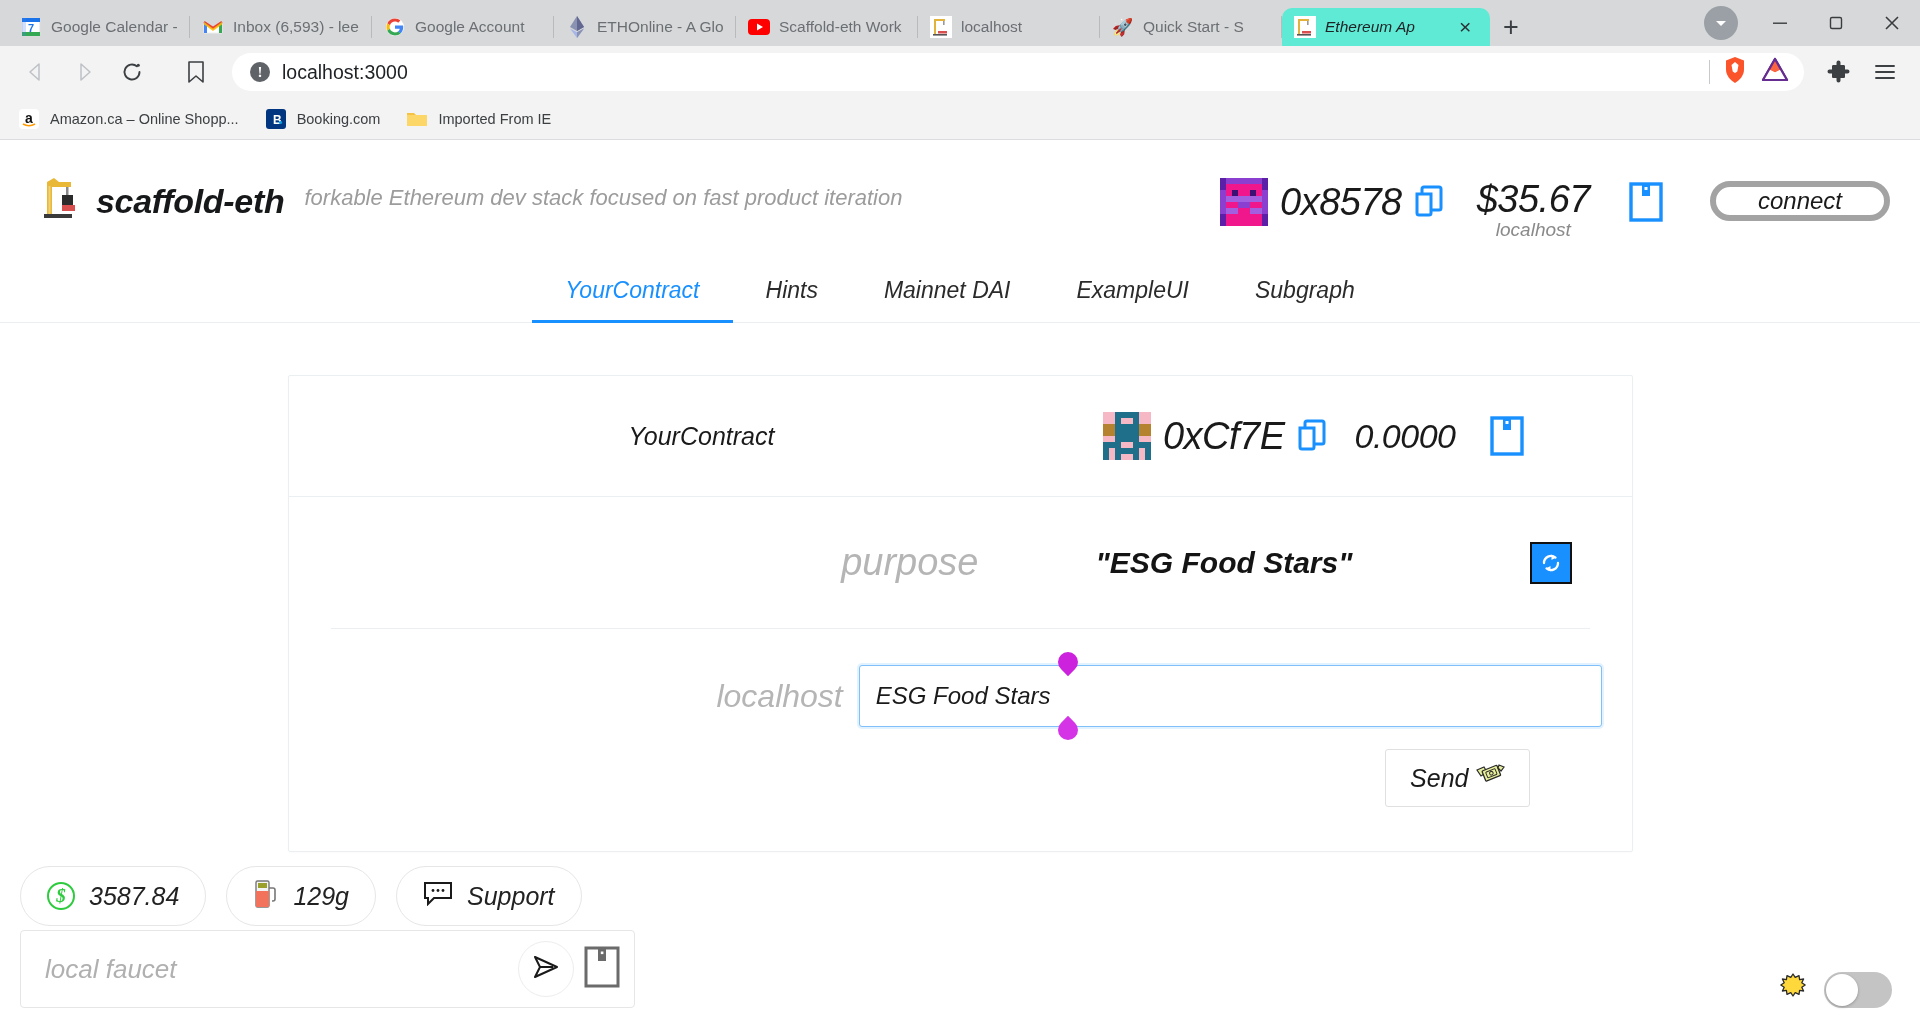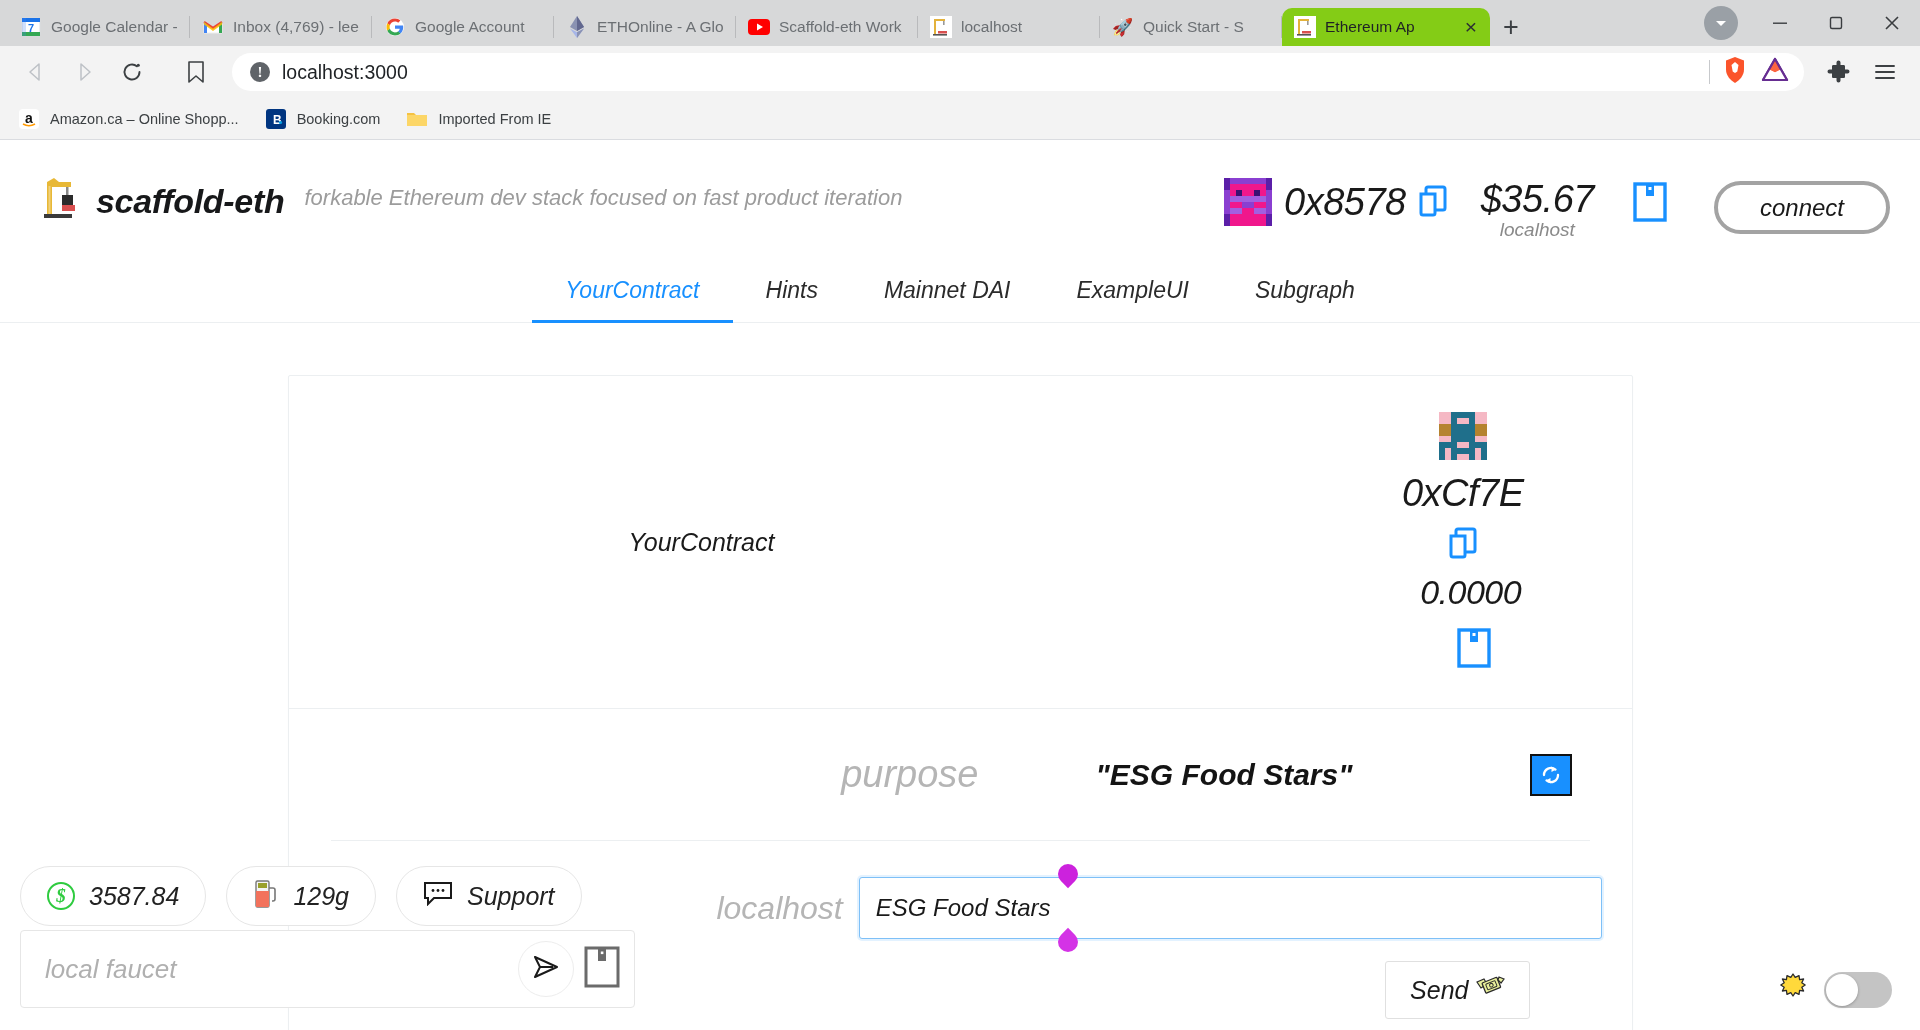--- a/index.html
+++ b/index.html
@@ -23,23 +23,24 @@
     height: 38px; min-width: 0; flex: 0 1 182px;
     display: flex; align-items: center; gap: 9px;
     padding: 0 10px 0 12px; position: relative;
     color: #6b6f73; font-size: 15.5px; white-space: nowrap; overflow: hidden;
   }
   .tab:not(.active)::after {
     content: ""; position: absolute; right: 0; top: 8px; bottom: 8px;
     width: 1px; background: #b9babc;
   }
   .tab.active {
-    background: #84cc16; border-radius: 10px 10px 0 0;
+    background: #5eead4; border-radius: 10px 10px 0 0;
     color: #1f2225; flex: 0 0 208px; z-index: 3;
-    padding-right: 6px;
+    padding-right: 12px;
+    font-style: italic;
   }
   .tab .favicon { width: 22px; height: 22px; flex: 0 0 22px; display:flex; align-items:center; justify-content:center; font-size:17px; line-height:1; }
   .tab .tab-title { overflow: hidden; text-overflow: clip; flex: 1 1 auto; }
   .tab.active .tab-title { color:#1f2225; }
   .tab-close { width: 26px; height: 26px; flex: 0 0 26px; display:flex; align-items:center; justify-content:center; font-size: 21px; color:#2c2f33; }
   .newtab { width: 42px; height: 38px; display:flex; align-items:center; justify-content:center; font-size: 27px; color:#3b3f43; font-weight: 300; }
 
   .wincontrols { position: absolute; right: 0; top: 0; height: 46px; display: flex; align-items: center; }
   .wc { width: 56px; height: 46px; display: flex; align-items: center; justify-content: center; color: #3a3d40; }
   .wc.close { }
@@ -79,42 +80,42 @@
   .acct { display:flex; align-items:center; gap: 12px; }
   .blockie { width: 48px; height: 48px; display:block; }
   .addr { font-size: 38px; color:#1a1a1a; letter-spacing:-0.5px;}
   .copy-ico { width: 30px; height: 34px; }
   .bal-wrap { display:flex; flex-direction:column; align-items:center; margin-left: 16px;}
   .bal { font-size: 38px; color:#1a1a1a; letter-spacing:-0.5px;}
   .bal-net { font-size: 19px; color:#8a8a8a; margin-top: -2px;}
   .qr-ico { margin-left: 22px; margin-top: 4px;}
   .connect-btn {
     margin-left: 30px; margin-top: 3px;
-    height: 53px; padding: 0 42px; border-radius: 27px;
-    border: 4px solid #a3a3a3; background:#fff; color:#1a1a1a;
+    height: 40px; padding: 0 42px; border-radius: 27px;
+    border: 6px solid #a3a3a3; background:#fff; color:#1a1a1a;
     font-size: 24px; font-family:"Liberation Sans", sans-serif;
     display:flex; align-items:center; justify-content:center;
   }
 
   .tabs-nav { margin-top: 36px; display:flex; justify-content:center; gap: 0; border-bottom: 1px solid #eceff1; }
   .navtab {
     padding: 0 33px 18px 33px; font-size: 23px; color:#2b2b2b; position: relative;
   }
   .navtab.active { color:#1890ff; }
   .navtab.active::after {
     content:""; position:absolute; left: 0; right: 0; bottom: -1px; height: 3px; background:#1890ff;
   }
 
   .contract-card {
     width: 1345px; margin: 52px auto 0; border: 1px solid #eceff1; border-radius: 2px;
     background:#fff; box-shadow: 0 1px 2px rgba(0,0,0,0.02);
   }
   .card-head { display:flex; align-items:center; padding: 36px 30px; border-bottom: 1px solid #eceff1;}
   .card-title { font-size: 25px; color:#1a1a1a; margin-left: 310px; }
-  .card-acct { margin-left: auto; display:flex; align-items:center; gap: 12px; padding-right: 78px; flex-direction: column;}
+  .card-acct { margin-left: auto; display:flex; align-items:center; gap: 12px; padding-right: 78px;}
   .card-addr { font-size: 38px; color:#1a1a1a; letter-spacing:-0.5px;}
   .card-bal { font-size: 34px; color:#1a1a1a; margin-left: 16px; letter-spacing:-0.5px;}
 
   .row-purpose { display:flex; align-items:center; padding: 44px 30px 44px 0; }
   .field-label { width: 690px; text-align: right; font-size: 38px; color:#b5b5b5; padding-right: 0;}
   .purpose-value { flex: 1 1 auto; text-align:center; font-size: 30px; font-weight: bold; color:#141414; margin-left:-60px;}
   .refresh-btn {
     width: 42px; height: 42px; background:#1890ff; border: 2px solid #111;
     display:flex; align-items:center; justify-content:center; margin-right: 30px;
   }
@@ -197,21 +198,21 @@
     <div class="tab">
       <span class="favicon">
         <svg width="20" height="16" viewBox="0 0 20 16">
             <path d="M1 3l9 6 9-6v11H1z" fill="#fff" stroke="#eee"></path>
             <path d="M1 3l9 6 9-6" fill="none" stroke="#ea4335" stroke-width="2.4"></path>
             <path d="M1 3v11h3V6z" fill="#4285f4"></path>
             <path d="M19 3v11h-3V6z" fill="#34a853"></path>
             <path d="M1 3l9 6.5L19 3v2.4L10 12 1 5.4z" fill="#fbbc05" opacity="0.85"></path>
           </svg>
       </span>
-      <span class="tab-title">Inbox (4,769) - lee</span>
+      <span class="tab-title">Inbox (6,593) - lee</span>
     </div>
 
     <div class="tab">
       <span class="favicon">
         <svg width="20" height="20" viewBox="0 0 20 20">
             <circle cx="10" cy="10" r="9" fill="#fff"></circle>
             <path d="M10 4.6c1.5 0 2.6.6 3.2 1.2l2.2-2.2C14.1 2.3 12.2 1.5 10 1.5 6.6 1.5 3.7 3.4 2.3 6.2l2.6 2C5.6 6.1 7.6 4.6 10 4.6z" fill="#ea4335"></path>
             <path d="M18.2 10.2c0-.7-.06-1.2-.2-1.8H10v3.4h4.7c-.1.8-.6 2-1.8 2.8l2.5 2c1.5-1.4 2.8-3.5 2.8-6.4z" fill="#4285f4"></path>
             <path d="M4.9 11.8a5 5 0 01-.3-1.8c0-.6.1-1.2.3-1.8l-2.6-2A8.5 8.5 0 001.5 10c0 1.4.3 2.7.8 3.8z" fill="#fbbc05"></path>
             <path d="M10 18.5c2.3 0 4.2-.8 5.6-2l-2.5-2c-.7.5-1.7.9-3.1.9-2.4 0-4.4-1.5-5.1-3.6l-2.6 2c1.4 2.8 4.3 4.7 7.7 4.7z" fill="#34a853"></path>

